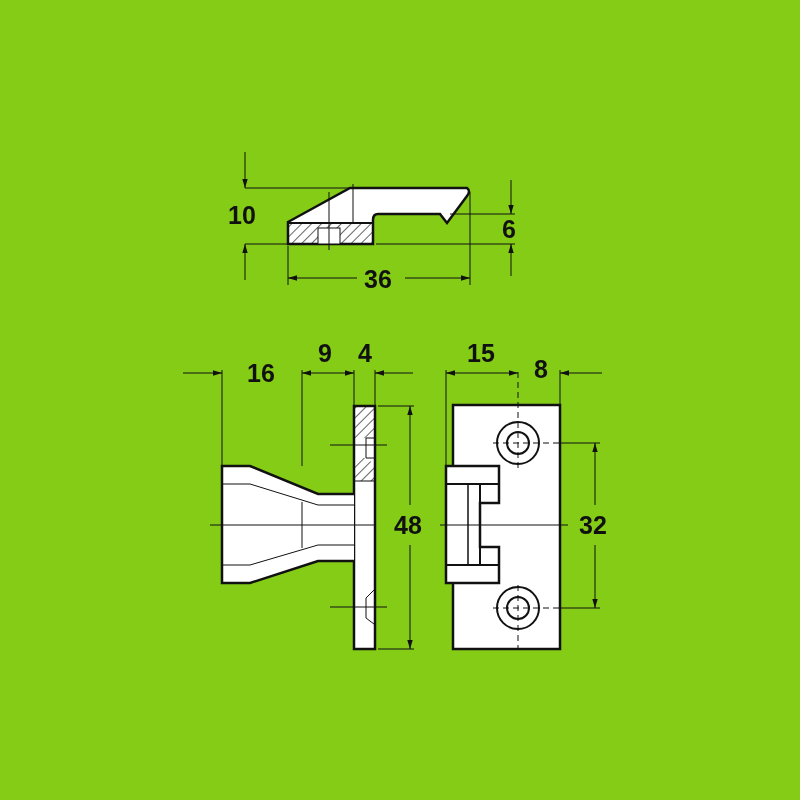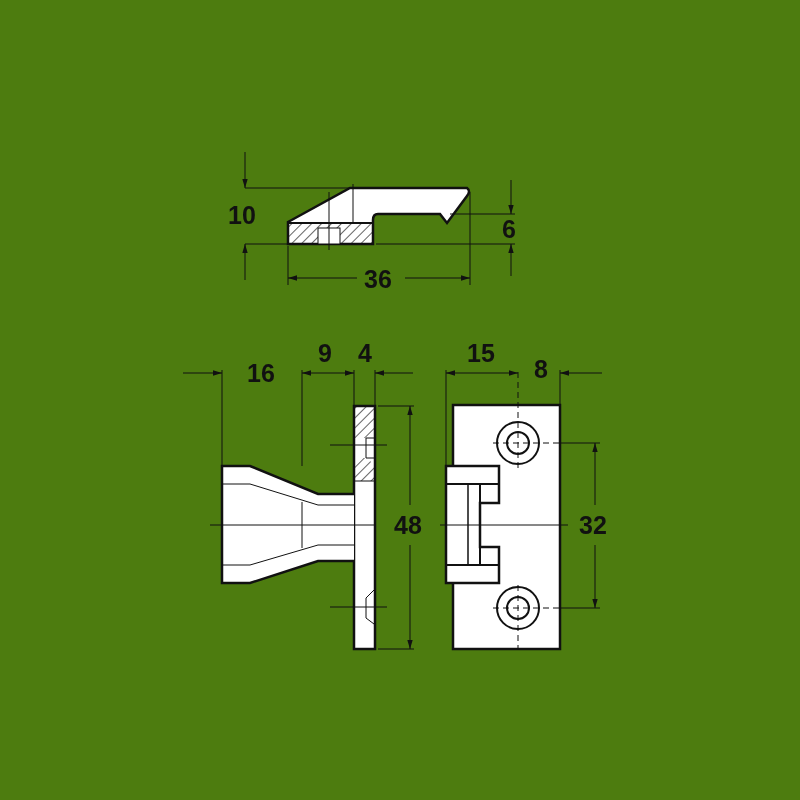--- a/index.html
+++ b/index.html
@@ -1,16 +1,16 @@
 <!DOCTYPE html>
 <html><head>
 <meta charset="utf-8">
 <style>
   html,body{margin:0;padding:0;background:#fff;}
-  #canvas{position:relative;width:800px;height:800px;background:#4d7c0f;overflow:hidden;}
+  #canvas{position:relative;width:800px;height:800px;background:#84cc16;overflow:hidden;}
   svg{position:absolute;left:0;top:0;}
   .dim{font-family:"Liberation Sans",sans-serif;font-weight:bold;font-size:25px;fill:#111;}
 </style>
 </head>
 <body>
 
 <div id="canvas">
 <svg width="800" height="800" viewBox="0 0 800 800">
   <defs>
     <pattern id="hatch" patternUnits="userSpaceOnUse" width="7" height="7" patternTransform="rotate(45)">

